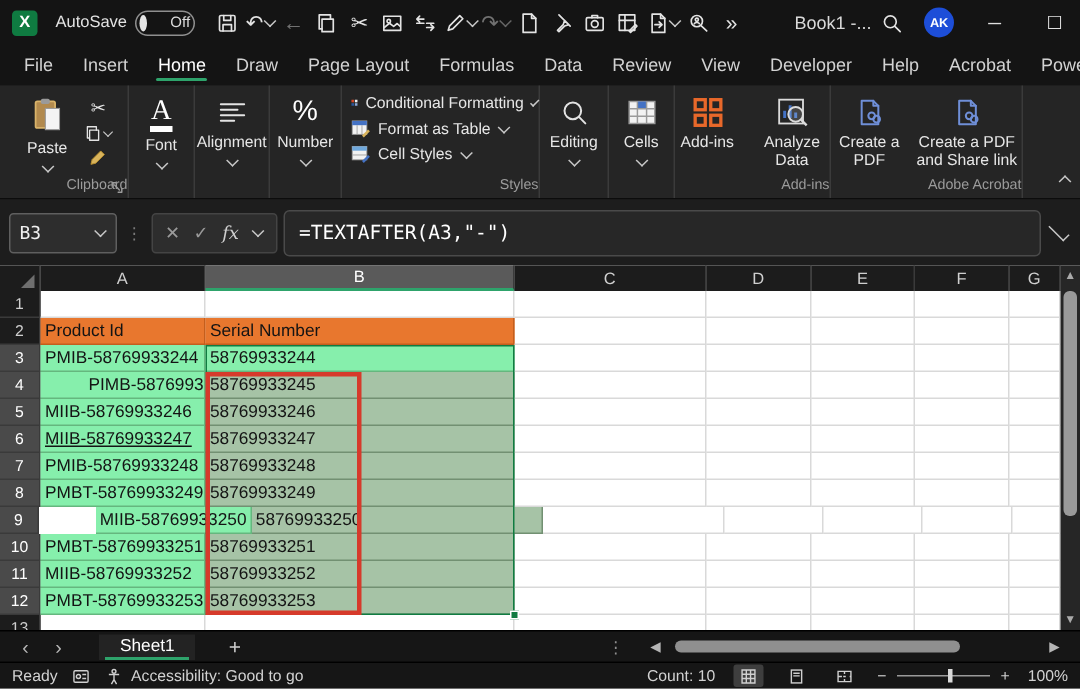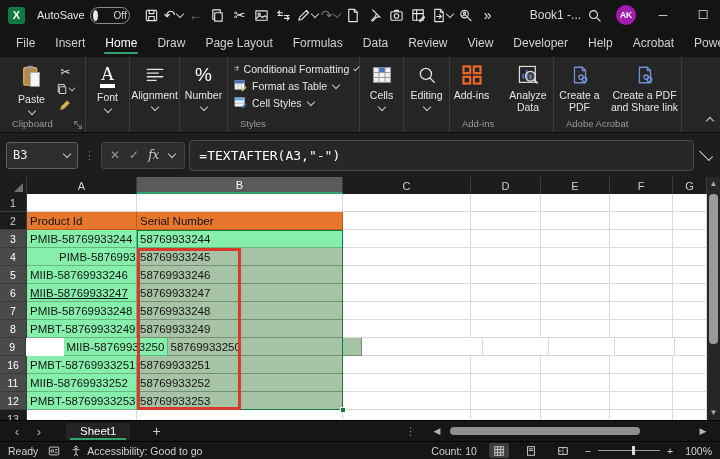--- a/index.html
+++ b/index.html
@@ -14,39 +14,39 @@
   .autosave{display:flex;align-items:center;gap:5px;margin-left:6px;color:#e4e4e4;font-size:11px;}
   .toggle{width:34px;height:15px;border:1px solid #8f8f8f;border-radius:9px;display:flex;align-items:center;padding:0 2px;gap:16px;}
   .knob{width:11px;height:11px;border-radius:50%;background:#e6e6e6;}
   .toggle .state{color:#dcdcdc;font-size:10px;}
   .qat{display:flex;align-items:center;gap:2px;margin-left:6px;}
   .qbtn{height:22px;min-width:20px;display:flex;align-items:center;justify-content:center;border-radius:3px;color:#e3e3e3;}
   .qbtn .glyph{font-size:14px;line-height:1;}
   .qbtn.dim{opacity:.45;}
   .title-text{color:#d9d9d9;font-size:12px;margin-left:26px;white-space:nowrap;}
   .tb-right{margin-left:auto;display:flex;align-items:center;gap:14px;}
-  .avatar{width:20px;height:20px;border-radius:50%;background:#a21caf;color:#fff;font-size:8.5px;font-weight:bold;
+  .avatar{width:20px;height:20px;border-radius:50%;background:#1d4ed8;color:#fff;font-size:8.5px;font-weight:bold;
           display:flex;align-items:center;justify-content:center;}
   .winbtn{color:#e0e0e0;font-size:12px;width:26px;text-align:center;}
   .i{width:15px;height:15px;fill:none;stroke:#e3e3e3;stroke-width:1.2;stroke-linecap:round;stroke-linejoin:round;display:block;}
   .chev{display:inline-block;width:5px;height:5px;border-right:1.3px solid #c9c9c9;border-bottom:1.3px solid #c9c9c9;
         transform:rotate(45deg);margin:0 1px 2px 1px;}
   .chev.up{transform:rotate(-135deg);margin-top:5px;}
 
   
   .tabrow{top:30px;height:27px;background:#141414;display:flex;align-items:flex-end;padding:0 6px;}
   .rtab{color:#d2d2d2;font-size:12px;padding:5px 10px 7px;position:relative;white-space:nowrap;}
   .rtab.active{color:#fff;}
   .rtab.active::after{content:"";position:absolute;left:9px;right:9px;bottom:3px;height:2.5px;background:#2ea36b;border-radius:2px;}
 
   
   .ribbon{top:57px;height:76px;background:#252525;border-bottom:1px solid #0c0c0c;display:flex;}
   .rgroup{position:relative;height:100%;border-right:1px solid #3b3b3b;flex:0 0 auto;box-sizing:border-box;}
   .rgroup-body{display:flex;align-items:flex-start;justify-content:center;gap:2px;padding-top:5px;height:52px;}
-  .glabel{position:absolute;bottom:3px;left:0;right:0;text-align:left;color:#9b9b9b;font-size:9.5px;padding-left:12px;}
+  .glabel{position:absolute;bottom:3px;left:0;right:0;text-align:right;color:#9b9b9b;font-size:9.5px;padding-left:12px;}
   .launcher{position:absolute;bottom:3px;right:3px;}
   .bigbtn{display:flex;flex-direction:column;align-items:center;width:44px;padding-top:2px;color:#e6e6e6;}
   .bigbtn .blabel{font-size:10.5px;margin-top:3px;white-space:nowrap;}
   .bigbtn .blabel.wrap{white-space:normal;text-align:center;line-height:1.15;width:62px;}
   .bigbtn .chev{margin-top:3px;}
   .minicol{display:flex;flex-direction:column;gap:2px;padding-top:2px;}
   .mini{height:15px;display:flex;align-items:center;justify-content:center;color:#e6e6e6;font-size:12px;}
   .fontA{color:#fff;font-size:19px;line-height:19px;font-family:"Liberation Serif",serif;}
   .fontbar{width:15px;height:3.5px;background:#fff;margin-top:1px;}
   .pct{color:#fff;font-size:19px;line-height:22px;}
@@ -351,42 +351,42 @@
             <path d="M1 9h12" stroke="#9a9a9a" stroke-width=".7"></path>
           <path d="M9 14l5-5 1.5 1.5-5 5z" fill="#4472c4"></path>
         </svg>
         <span>Cell Styles</span>
           <span class="chev"></span>
       </div>
     </div>
     <div class="glabel"><span>Styles</span></div>
   </div>
 
-  <div class="rgroup" style="width:44px">
-    <div class="rgroup-body">
-      <div class="bigbtn">
-        <svg style="width:22px;height:22px" viewBox="0 0 18 18">
-          <rect x="2" y="3" width="14" height="12" fill="#f2f2f2" stroke="#9a9a9a" stroke-width=".8"></rect>
-          <rect x="6.5" y="3" width="5" height="4" fill="#4472c4"></rect>
-          <path d="M2 7h14M2 11h14M6.5 3v12M11.5 3v12" stroke="#9a9a9a" stroke-width=".8"></path>
-        </svg>
-        <span class="blabel">Cells</span>
-        <span class="chev"></span>
-      </div>
-    </div>
-  </div>
-
   <div class="rgroup" style="width:46px">
     <div class="rgroup-body">
       <div class="bigbtn">
         <svg class="i" style="width:20px;height:22px" viewBox="0 0 18 18">
             <circle cx="8" cy="8" r="5"></circle>
             <path d="M11.8 11.8 15.5 15.5"></path>
           </svg>
         <span class="blabel">Editing</span>
+        <span class="chev"></span>
+      </div>
+    </div>
+  </div>
+
+  <div class="rgroup" style="width:44px">
+    <div class="rgroup-body">
+      <div class="bigbtn">
+        <svg style="width:22px;height:22px" viewBox="0 0 18 18">
+          <rect x="2" y="3" width="14" height="12" fill="#f2f2f2" stroke="#9a9a9a" stroke-width=".8"></rect>
+          <rect x="6.5" y="3" width="5" height="4" fill="#4472c4"></rect>
+          <path d="M2 7h14M2 11h14M6.5 3v12M11.5 3v12" stroke="#9a9a9a" stroke-width=".8"></path>
+        </svg>
+        <span class="blabel">Cells</span>
         <span class="chev"></span>
       </div>
     </div>
   </div>
 
   <div class="rgroup" style="width:104px">
     <div class="rgroup-body" style="gap:10px">
       <div class="bigbtn">
         <svg style="width:22px;height:22px;fill:none;stroke:#e8682a;stroke-width:1.8" viewBox="0 0 18 18">
           <rect x="2" y="2" width="5.5" height="5.5"></rect>
@@ -550,21 +550,21 @@
         <div class="rowhead sel">9</div>
         <div class="cell green" style="width: 110px; margin-left: 38px;">MIIB-58769933250</div>
         <div class="cell sage" style="width: 206px;">58769933250</div>
         <div class="cell" style="width: 128px;"></div>
         <div class="cell" style="width: 70px;"></div>
         <div class="cell" style="width: 69px;"></div>
         <div class="cell" style="width: 63px;"></div>
         <div class="cell" style="width: 34px;"></div>
       </div>
       <div class="gr-row" style="top: 179px;">
-        <div class="rowhead sel">16</div>
+        <div class="rowhead sel">10</div>
         <div class="cell green" style="width: 110px;">PMBT-58769933251</div>
         <div class="cell sage" style="width: 206px;">58769933251</div>
         <div class="cell" style="width: 128px;"></div>
         <div class="cell" style="width: 70px;"></div>
         <div class="cell" style="width: 69px;"></div>
         <div class="cell" style="width: 63px;"></div>
         <div class="cell" style="width: 34px;"></div>
       </div>
       <div class="gr-row" style="top: 197px;">
         <div class="rowhead sel">11</div>

